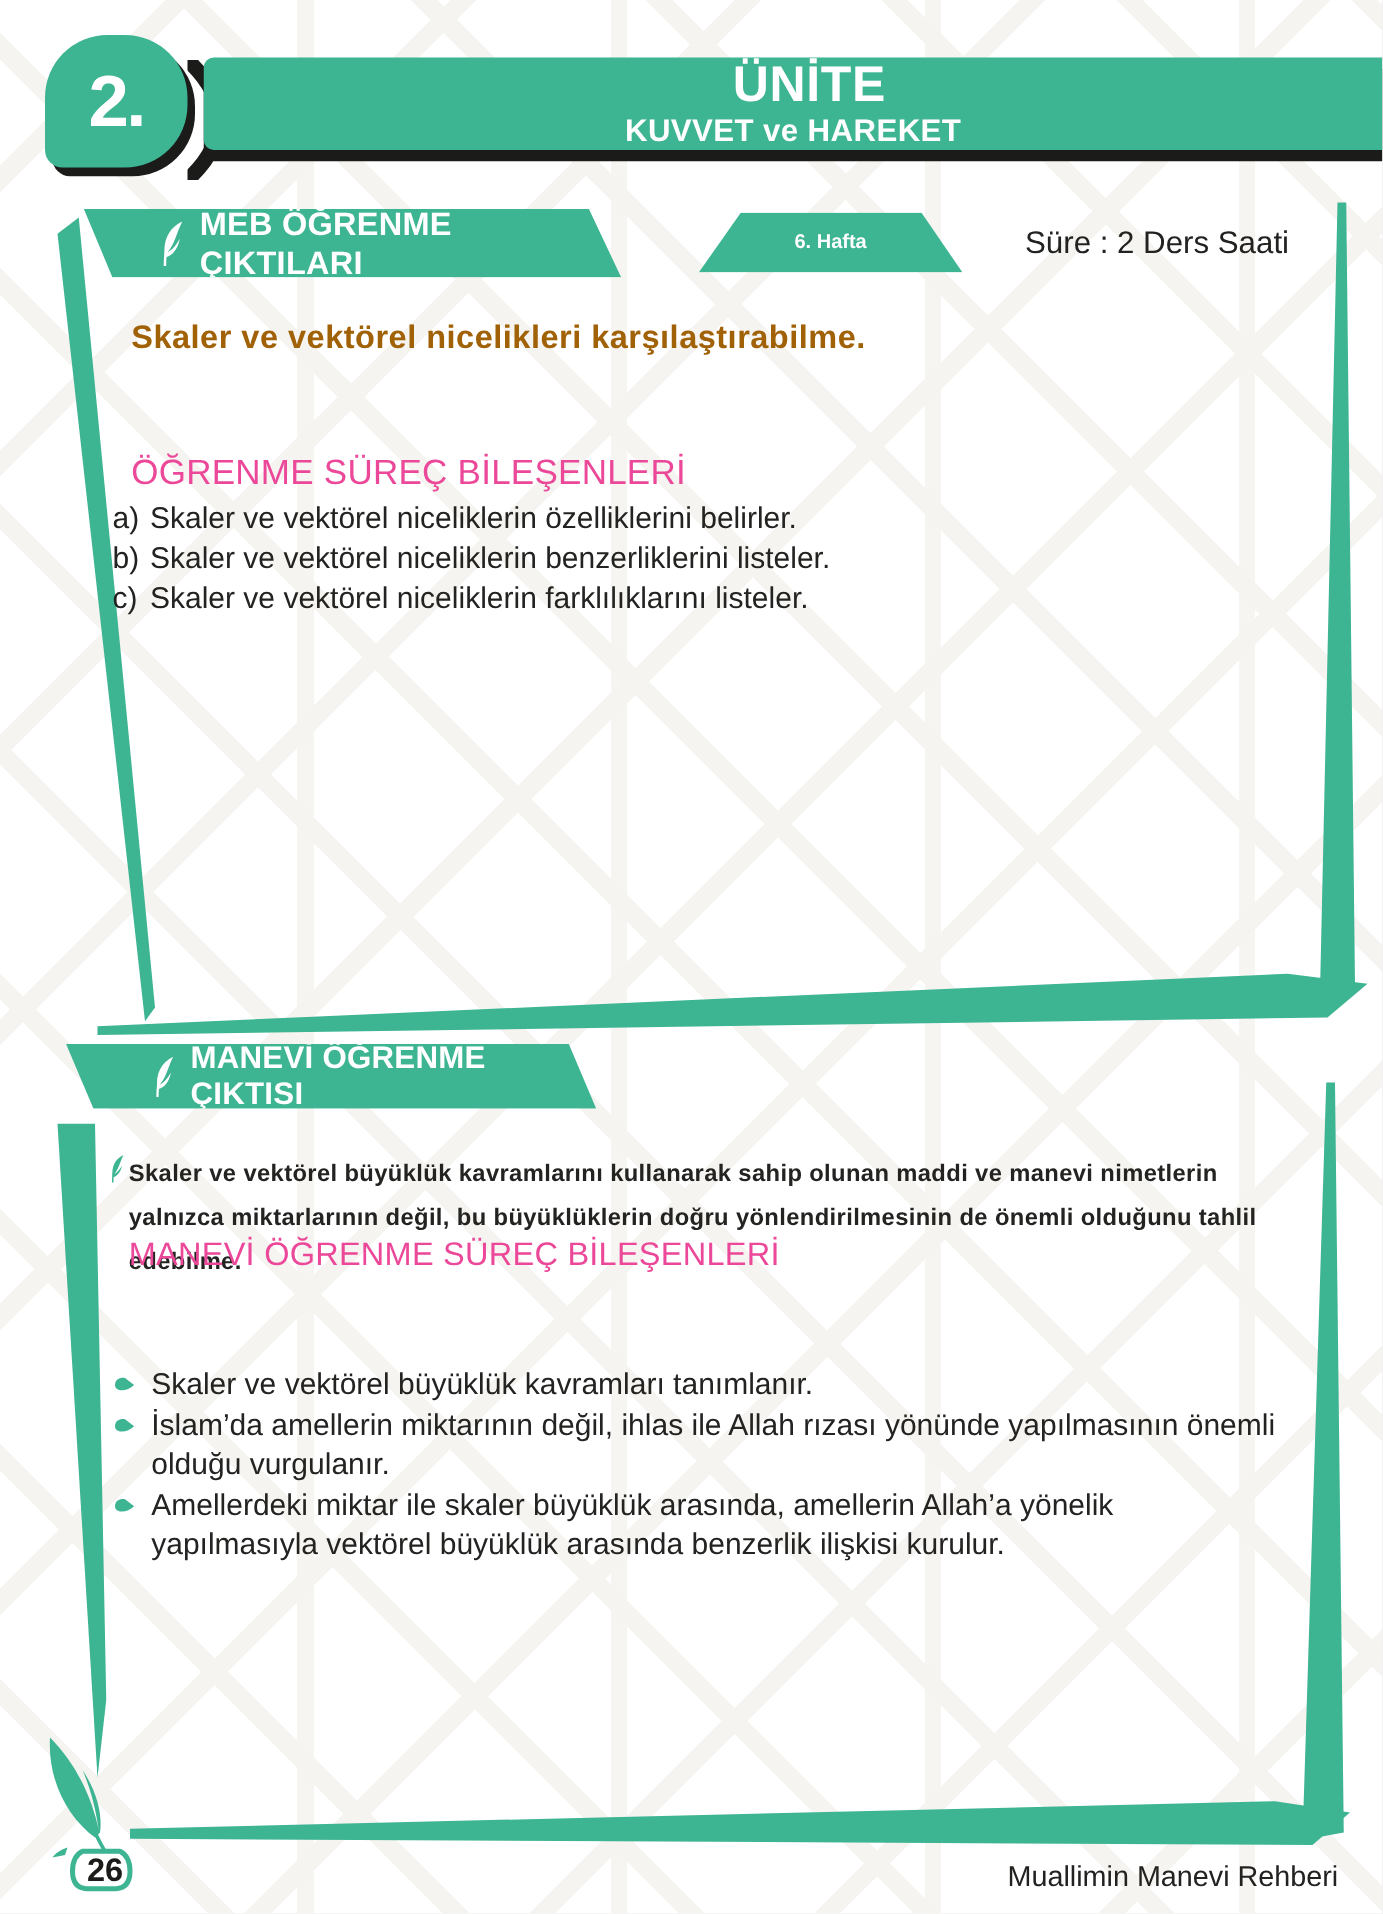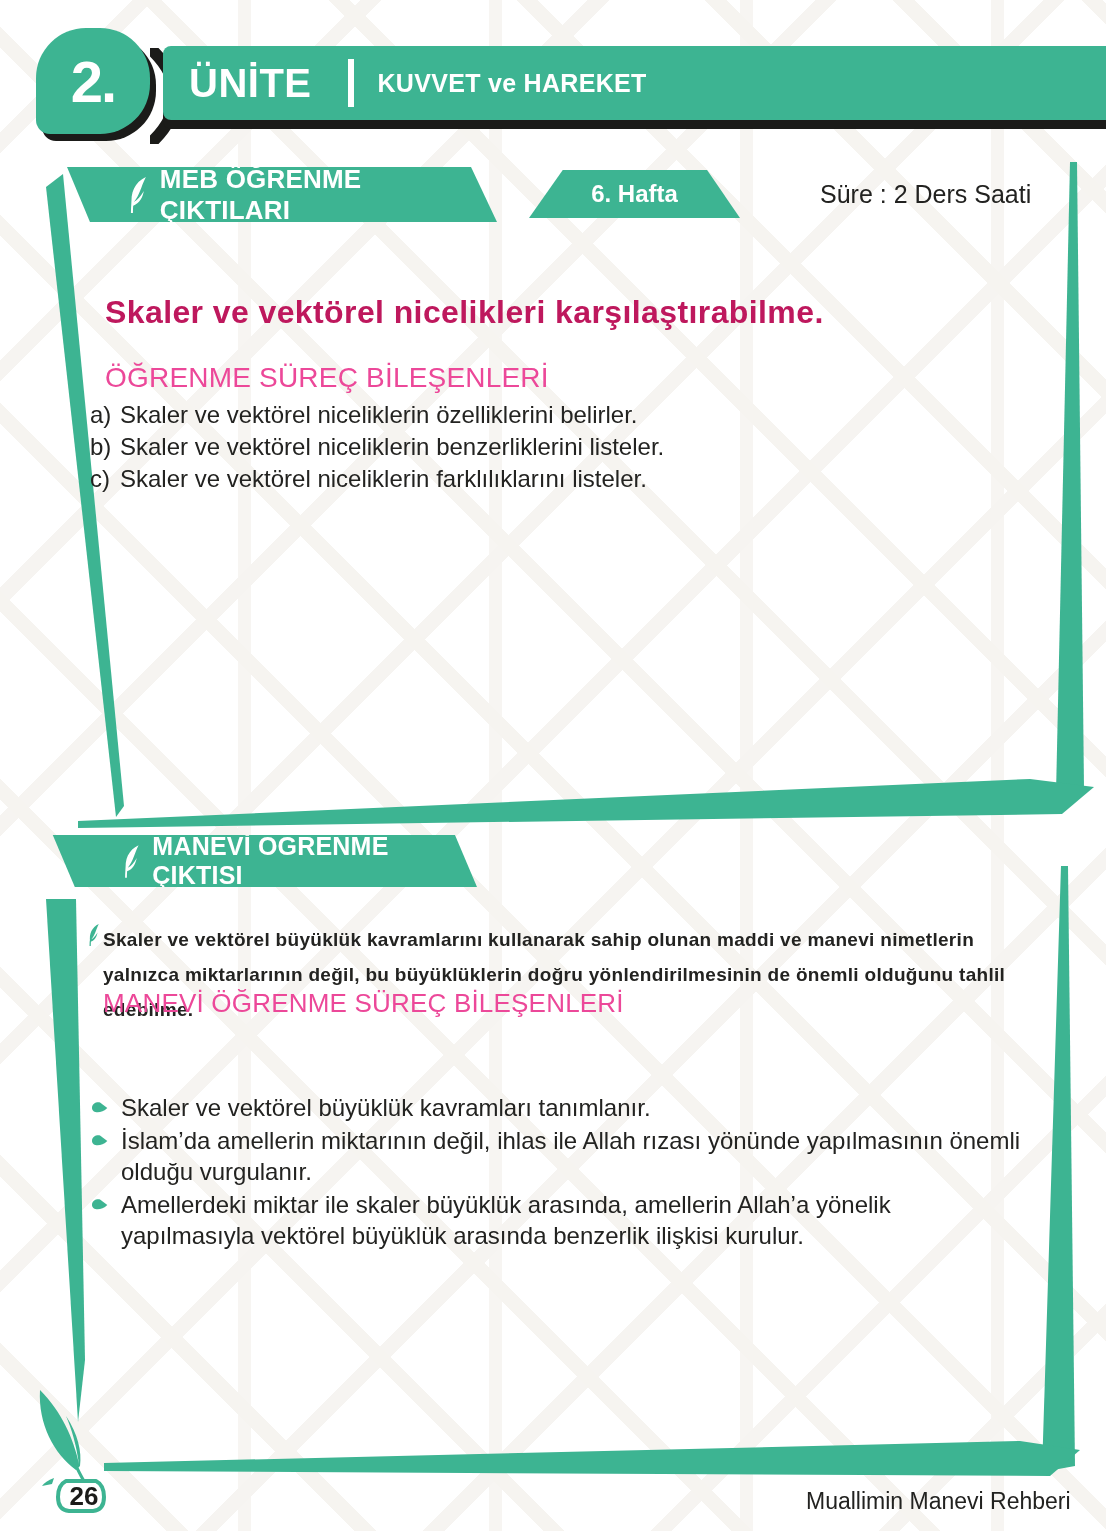--- a/index.html
+++ b/index.html
@@ -26,21 +26,21 @@
     background:#3db492; border-radius:50px 50px 50px 14px;
     box-shadow:6px 7px 0 #1b1b19;
     display:flex; align-items:center; justify-content:center;
     color:#fff; font-size:58px; font-weight:800; letter-spacing:-2px;
   }
   .unit-arc{ left:150px; top:48px; }
   .unit-bar{
     left:163px; top:46px; width:943px; height:74px;
     background:#3db492; border-radius:8px 0 0 8px;
     box-shadow:0 9px 0 #1b1b19;
-    display:flex; align-items:center;
+    display:flex; align-items:center;flex-direction:column;
   }
   .unit-label{ margin-left:26px; color:#fff; font-size:40px; font-weight:800; letter-spacing:0.5px; }
   .unit-divider{ width:6px; height:48px; background:#fff; margin:0 24px 0 36px; }
   .unit-title{ color:#fff; font-size:25px; font-weight:800; letter-spacing:0.3px; }
 
   
   #frame{ left:0; top:0; }
   #frame polygon{ fill:#3db492; }
 
   
@@ -55,32 +55,32 @@
   }
   .banner-meb .feather{ margin-left:58px; margin-right:12px; }
   .banner-manevi{
     left:45px; top:835px; width:432px; height:52px;
     clip-path:polygon(1.8% 0, 94.9% 0, 100% 100%, 6.9% 100%);
     font-size:25px; letter-spacing:0.2px;
   }
   .banner-manevi .feather{ margin-left:72px; margin-right:12px; }
 
   .week-badge{
-    left:529px; top:170px; width:211px; height:48px;
+    left:559px; top:170px; width:211px; height:48px;
     background:#3db492;
     clip-path:polygon(16% 0, 84.4% 0, 100% 100%, 0 100%);
     display:flex; align-items:center; justify-content:center;
-    color:#fff; font-size:24px; font-weight:800;
+    color:#fff; font-size:16px; font-weight:800;
   }
   .duration{ left:820px; top:180px; font-size:25px; color:#222220; }
 
   
   .outcome1{
     left:105px; top:254px; width:760px;
-    font-size:32px; font-weight:800; letter-spacing:0.4px; color:#be185d;margin-top:40px;
+    font-size:26px; font-weight:800; letter-spacing:0.4px; color:#a16207;
   }
   .heading-green{ color:#ec4899; font-weight:400; letter-spacing:0.2px; }
   .heading1{ left:105px; top:362px; font-size:28px; }
   .abc-list{ left:90px; top:399px; width:860px; }
   .abc-row{ display:flex; font-size:24px; line-height:32px; color:#232321; }
   .abc-m{ width:30px; flex:none; }
 
   
   .outcome2{
     left:103px; top:922px; width:905px;

